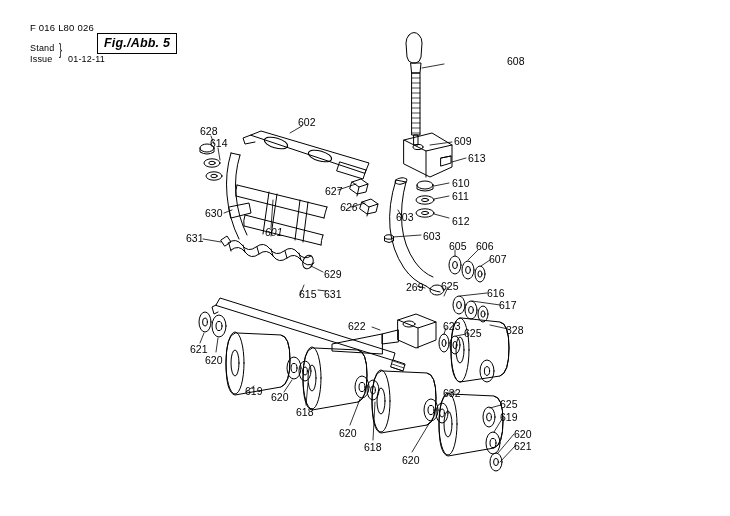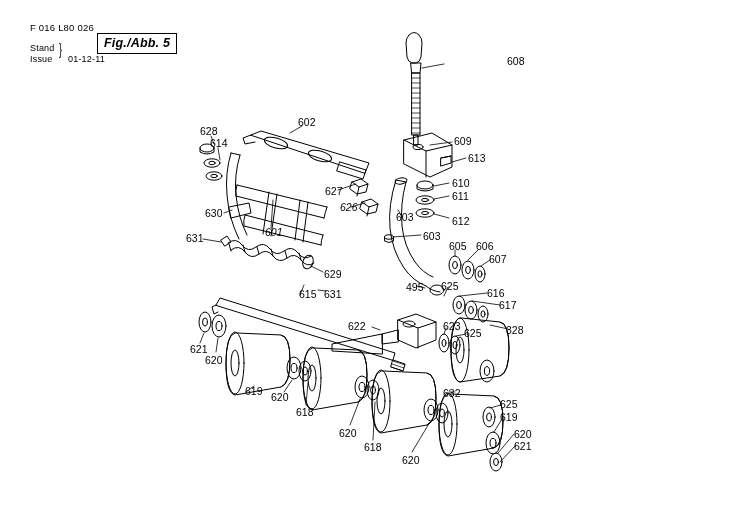--- a/index.html
+++ b/index.html
@@ -379,21 +379,21 @@
   <div class="lbl" style="left:454px; top:135px;">609</div>
   <div class="lbl" style="left:468px; top:152px;">613</div>
   <div class="lbl" style="left:452px; top:177px;">610</div>
   <div class="lbl" style="left:452px; top:190px;">611</div>
   <div class="lbl" style="left:452px; top:215px;">612</div>
   <div class="lbl" style="left:396px; top:211px;">603</div>
   <div class="lbl" style="left:423px; top:230px;">603</div>
   <div class="lbl" style="left:449px; top:240px;">605</div>
   <div class="lbl" style="left:476px; top:240px;">606</div>
   <div class="lbl" style="left:489px; top:253px;">607</div>
-  <div class="lbl" style="left:406px; top:281px;">495</div>
+  <div class="lbl" style="left:406px; top:281px;">269</div>
   <div class="lbl" style="left:441px; top:280px;">625</div>
   <div class="lbl" style="left:487px; top:287px;">616</div>
   <div class="lbl" style="left:499px; top:299px;">617</div>
   <div class="lbl" style="left:443px; top:320px;">623</div>
   <div class="lbl" style="left:464px; top:327px;">625</div>
   <div class="lbl" style="left:506px; top:324px;">328</div>
   <div class="lbl" style="left:348px; top:320px;">622</div>
   <div class="lbl" style="left:443px; top:387px;">632</div>
   <div class="lbl" style="left:500px; top:398px;">625</div>
   <div class="lbl" style="left:500px; top:411px;">619</div>

